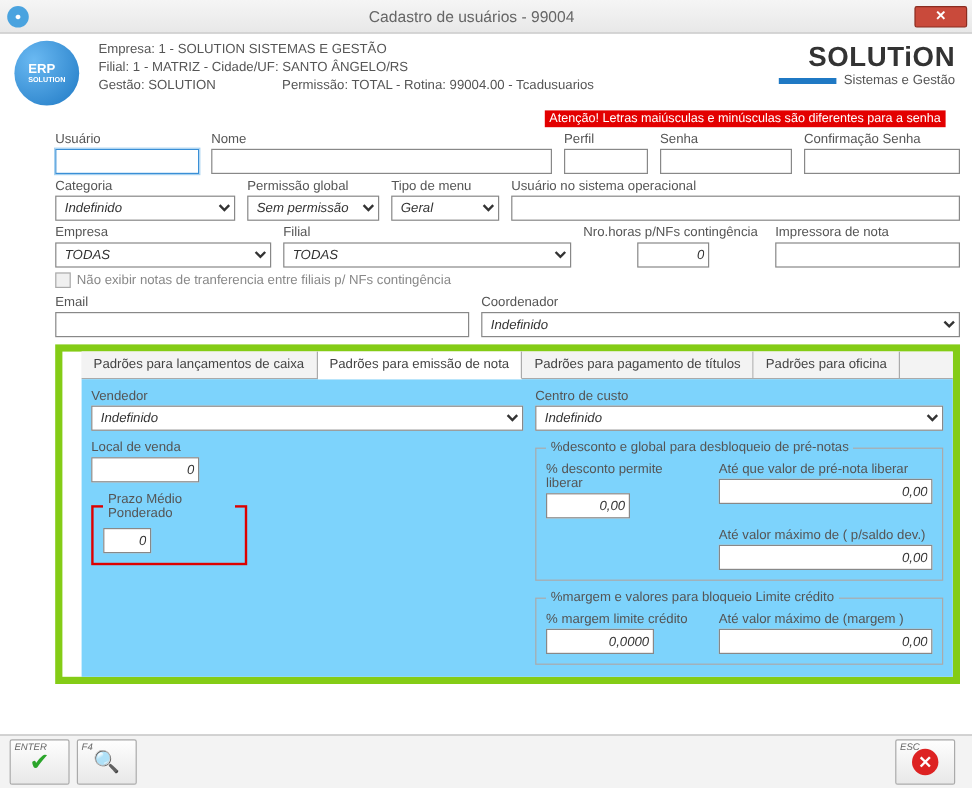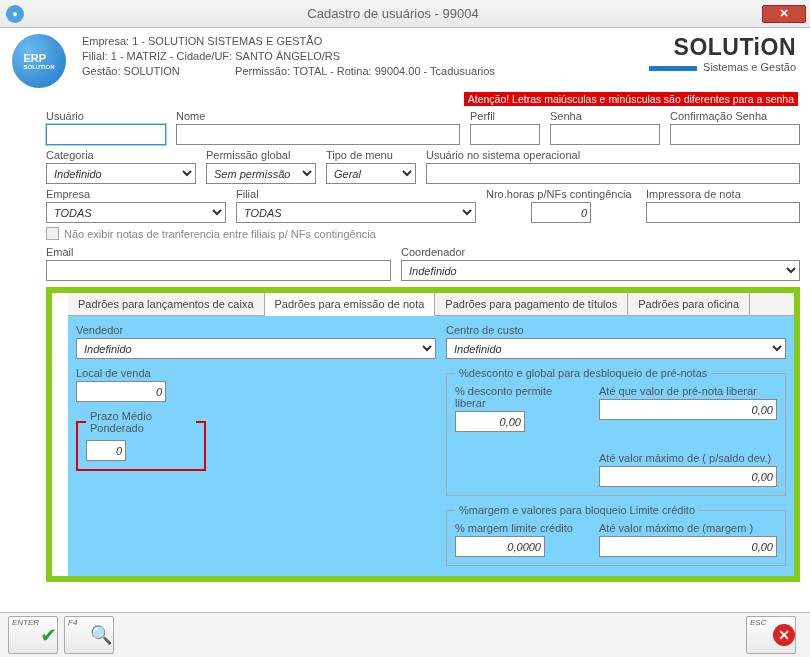--- a/index.html
+++ b/index.html
@@ -10,21 +10,21 @@
 .titlebar .closebtn { width: 44px; height: 18px; margin-right: 4px; background: #c94a3b; border: 1px solid #8a2c20; border-radius: 2px; display:flex;align-items:center;justify-content:center;color:#fff;font-weight:bold; cursor:pointer; }
 .header { display:flex; padding: 6px 10px 2px 12px; }
 .logo-erp { width: 54px; height: 54px; border-radius: 50%; background: radial-gradient(circle at 30% 30%, #6ab9f2, #1f79c4); display:flex;align-items:center;justify-content:center; color:#fff; font-weight:bold; font-size:12px; margin-right: 16px; flex-shrink:0; }
 .logo-erp small { display:block;font-size:6px;line-height:6px; }
 .header-info { color:#555; line-height: 15px; }
 .header-right { margin-left:auto; text-align:right; padding-right: 4px; }
 .sol-title { font-size: 23px; font-weight: bold; letter-spacing: 0.5px; color:#333; font-family: Arial, sans-serif; }
 .sol-sub { font-size: 11px; color:#555; }
 .sol-sub .bar { display:inline-block; width:48px; height:5px; background:#1f79c4; margin-right:6px; vertical-align:middle; }
 .content { padding: 2px 10px 0 46px; }
-.warn { background:#e30000; color:#fff; padding:1px 4px; float:right; margin-bottom:4px; margin-right:2px; font-size:10.5px; }
+.warn { background:#e30000; color:#fff; padding:1px 4px; float:right; margin-bottom:4px; margin-right:12px; font-size:10.5px; }
 .clear { clear:both; }
 .row { display:flex; gap:10px; margin-bottom:4px; }
 .cell { display:flex; flex-direction:column; }
 .lbl { color:#555; margin-bottom:2px; }
 input[type=text], select { border:1px solid #888; padding:2px 3px; height:21px; background:#fff; color:#333;font-style:italic; }
 input.focus { border:1px solid #3a8fd6; outline:1px solid #a7d1f0; }
 .checkbox { display:flex; align-items:center; gap:5px; color:#888; margin:4px 0 6px 0;text-align:center; }
 .checkbox .box { width:13px;height:13px;border:1px solid #aaa;background:#f0f0f0; }
 .tabs { border:6px solid #84cc16; margin-top:6px;padding-left:16px; }
 .tabstrip { display:flex; background:#f3f3f3; border-bottom:1px solid #aaa; }
@@ -33,21 +33,21 @@
 .tabbody { padding:8px 8px 10px 8px; display:flex; gap:10px; background:#7dd3fc; }
 .left-col { width:360px; }
 .right-col { flex:1; }
 fieldset { border:1px solid #aaa; padding:6px 8px 8px 8px; margin:8px 0 0 0; }
 legend { color:#555; padding:0 4px; }
 .hl-fieldset { border:2px solid #d00; }
 .num { text-align:right; }
 .fieldset-row { display:flex; gap:14px; }
 .fcell { display:flex; flex-direction:column; flex:1; }
 .footer { position:absolute; bottom:0; left:0; right:0; height:45px; border-top:1px solid #bbb; background:#f3f3f3; display:flex; align-items:center; padding:0 8px; }
-.fbtn { width:50px; height:38px; border:1px solid #aaa; background:linear-gradient(#fefefe,#e8e8e8); margin-right:6px; border-radius:2px; display:flex; flex-direction:column; align-items:flex-end; justify-content:center; cursor:pointer; position:relative; }
+.fbtn { width:50px; height:38px; border:1px solid #aaa; background:linear-gradient(#fefefe,#e8e8e8); margin-right:6px; border-radius:2px; display:flex; flex-direction:column; align-items:center; justify-content:center; cursor:pointer; position:relative; }
 .fbtn .key { position:absolute; top:1px; left:3px; font-size:8px; color:#666; font-style:italic; }
 .fbtn.cancel { margin-left:auto; }
 .ico-check { color:#2aa52a; font-size:20px; }
 .ico-search { color:#6a8fb2; font-size:18px; }
 .ico-cancel { width:22px;height:22px;border-radius:50%;background:#d22;display:flex;align-items:center;justify-content:center;color:#fff;font-weight:bold;font-size:14px; }
 </style>
 </head>
 <body>
 
 <div class="titlebar">
@@ -187,21 +187,21 @@
           <div class="fieldset-row">
             <div class="fcell" style="max-width:130px">
               <span class="lbl">% desconto permite liberar</span>
               <input type="text" class="num" style="width: 70px;" value="0,00">
             </div>
             <div class="fcell">
               <span class="lbl">Até que valor de pré-nota liberar</span>
               <input type="text" class="num" value="0,00" style="">
             </div>
           </div>
-          <div class="fcell" style="margin-top:20px;margin-left:144px">
+          <div class="fcell" style="margin-top:8px;margin-left:144px">
             <span class="lbl">Até valor máximo de ( p/saldo dev.)</span>
             <input type="text" class="num" value="0,00" style="">
           </div>
         </fieldset>
         <fieldset>
           <legend>%margem e valores para bloqueio Limite crédito</legend>
           <div class="fieldset-row">
             <div class="fcell" style="max-width:130px">
               <span class="lbl">% margem limite crédito</span>
               <input type="text" class="num" style="width: 90px;" value="0,0000">

